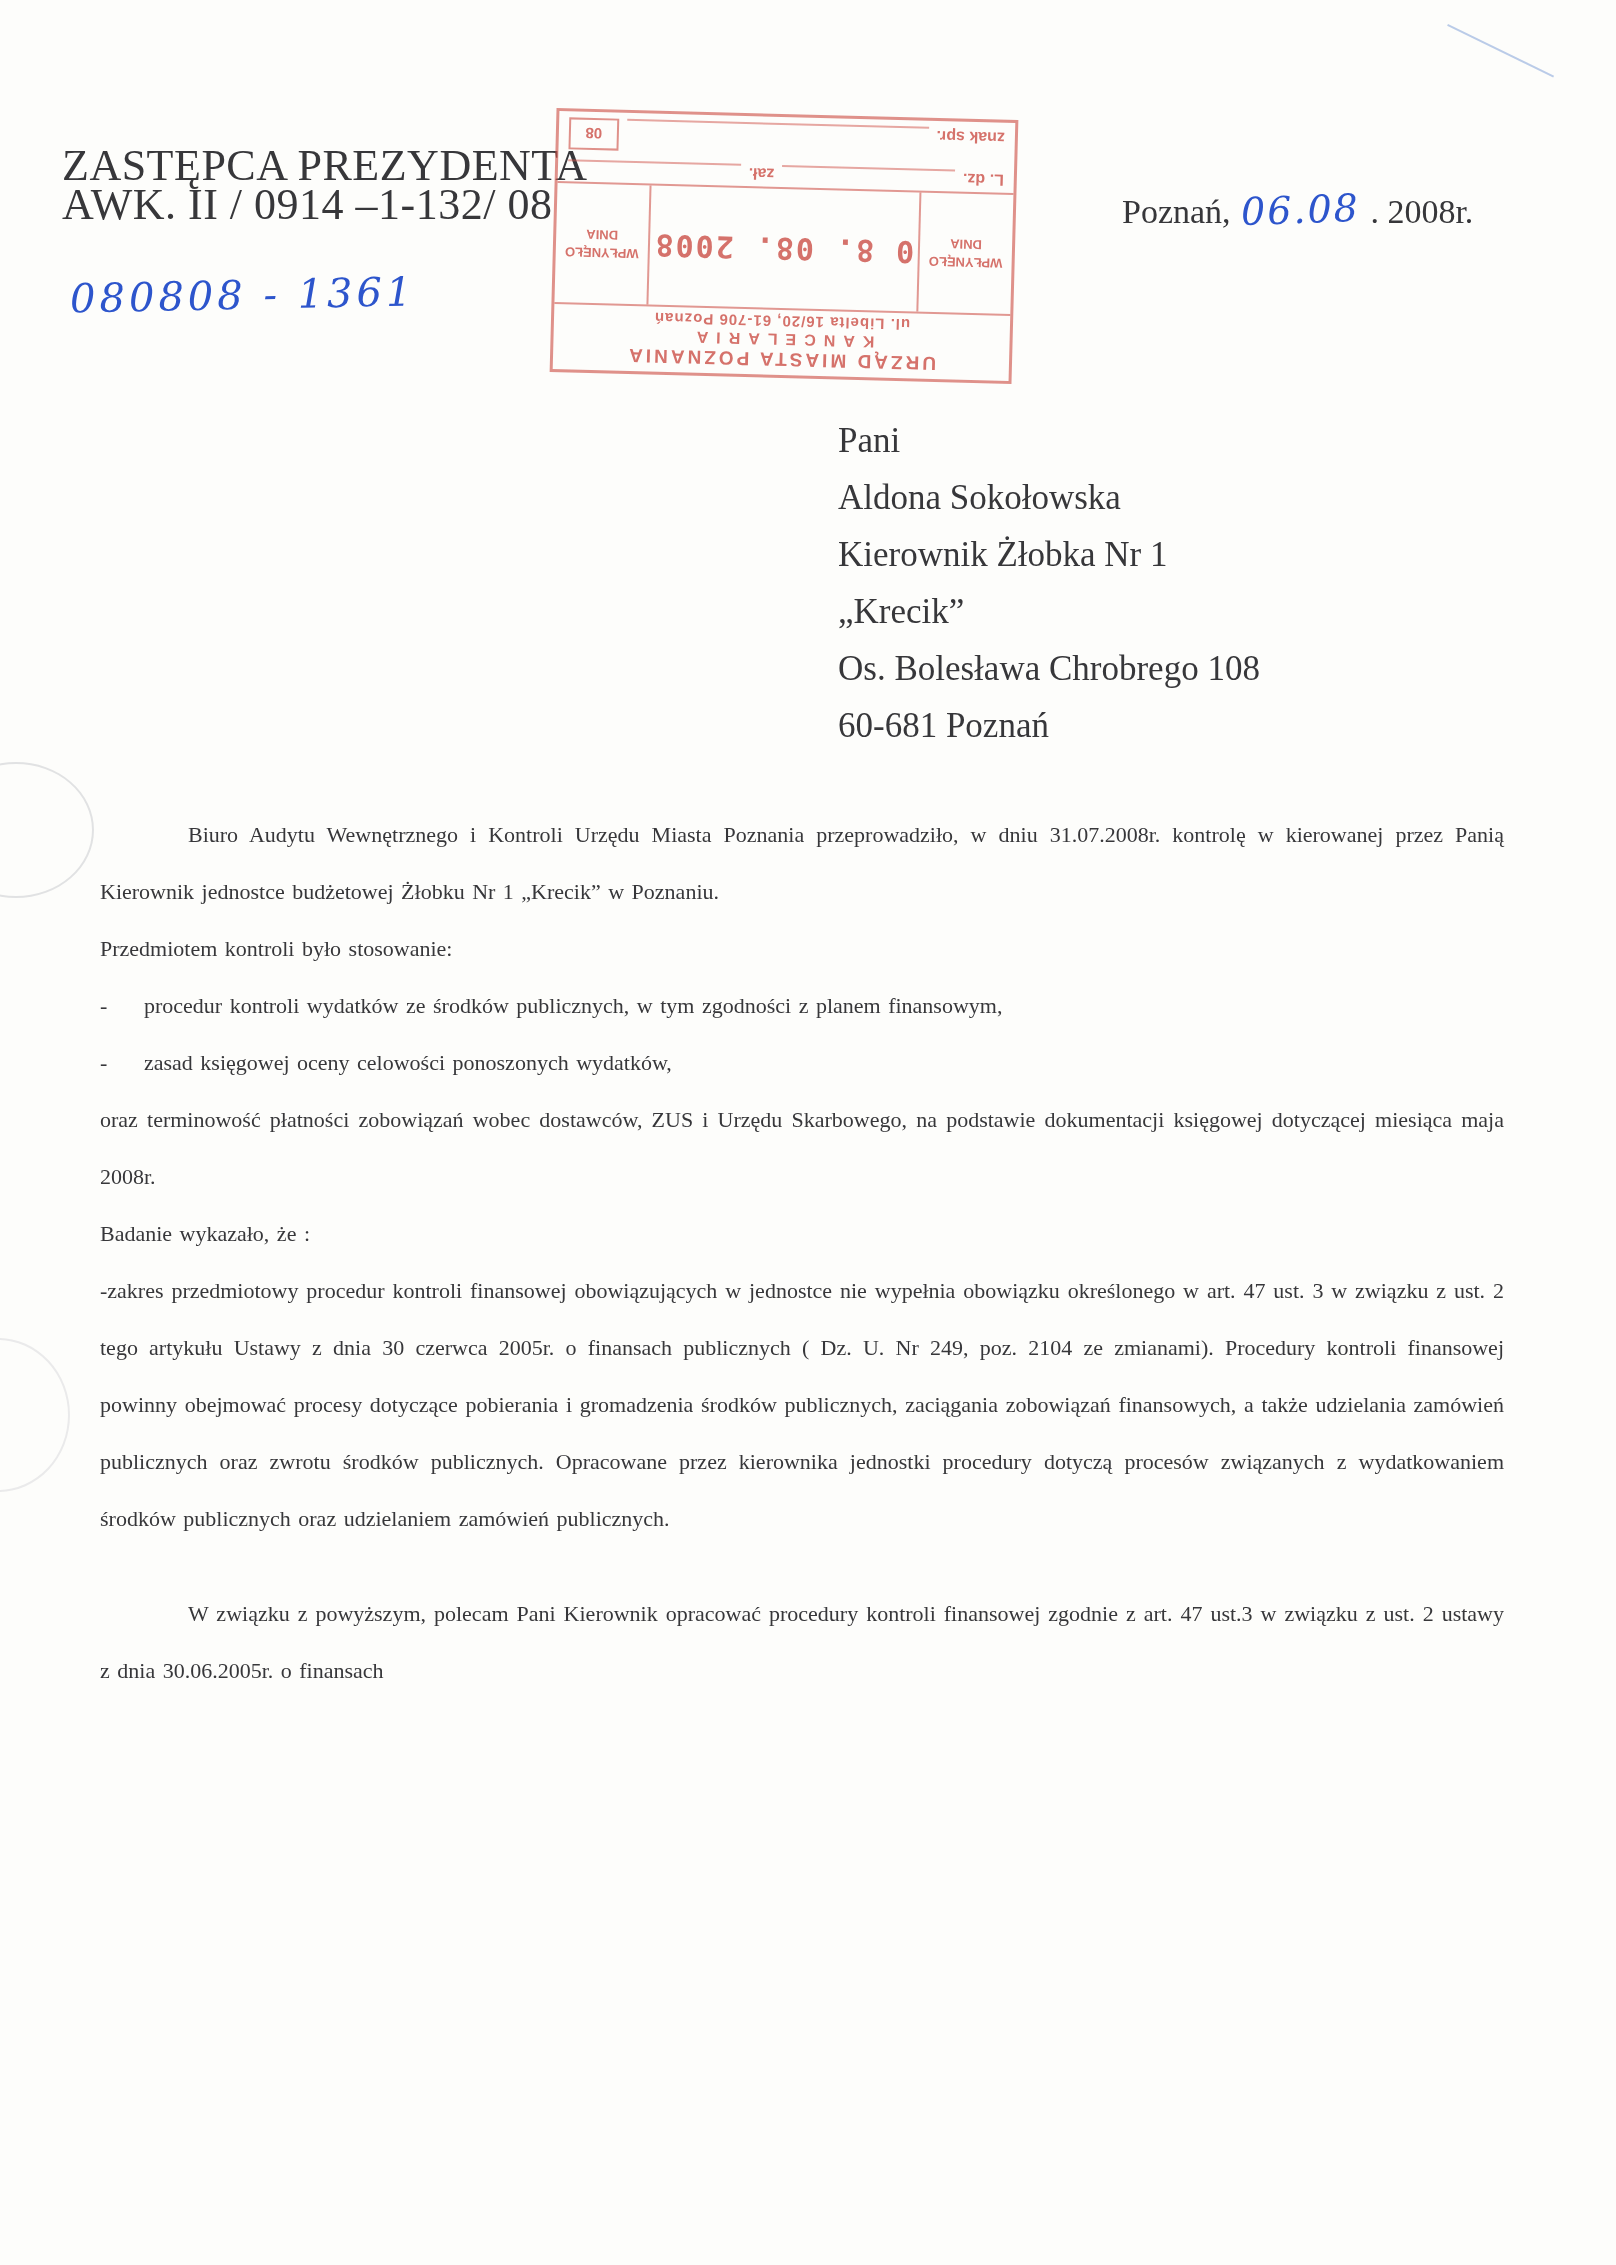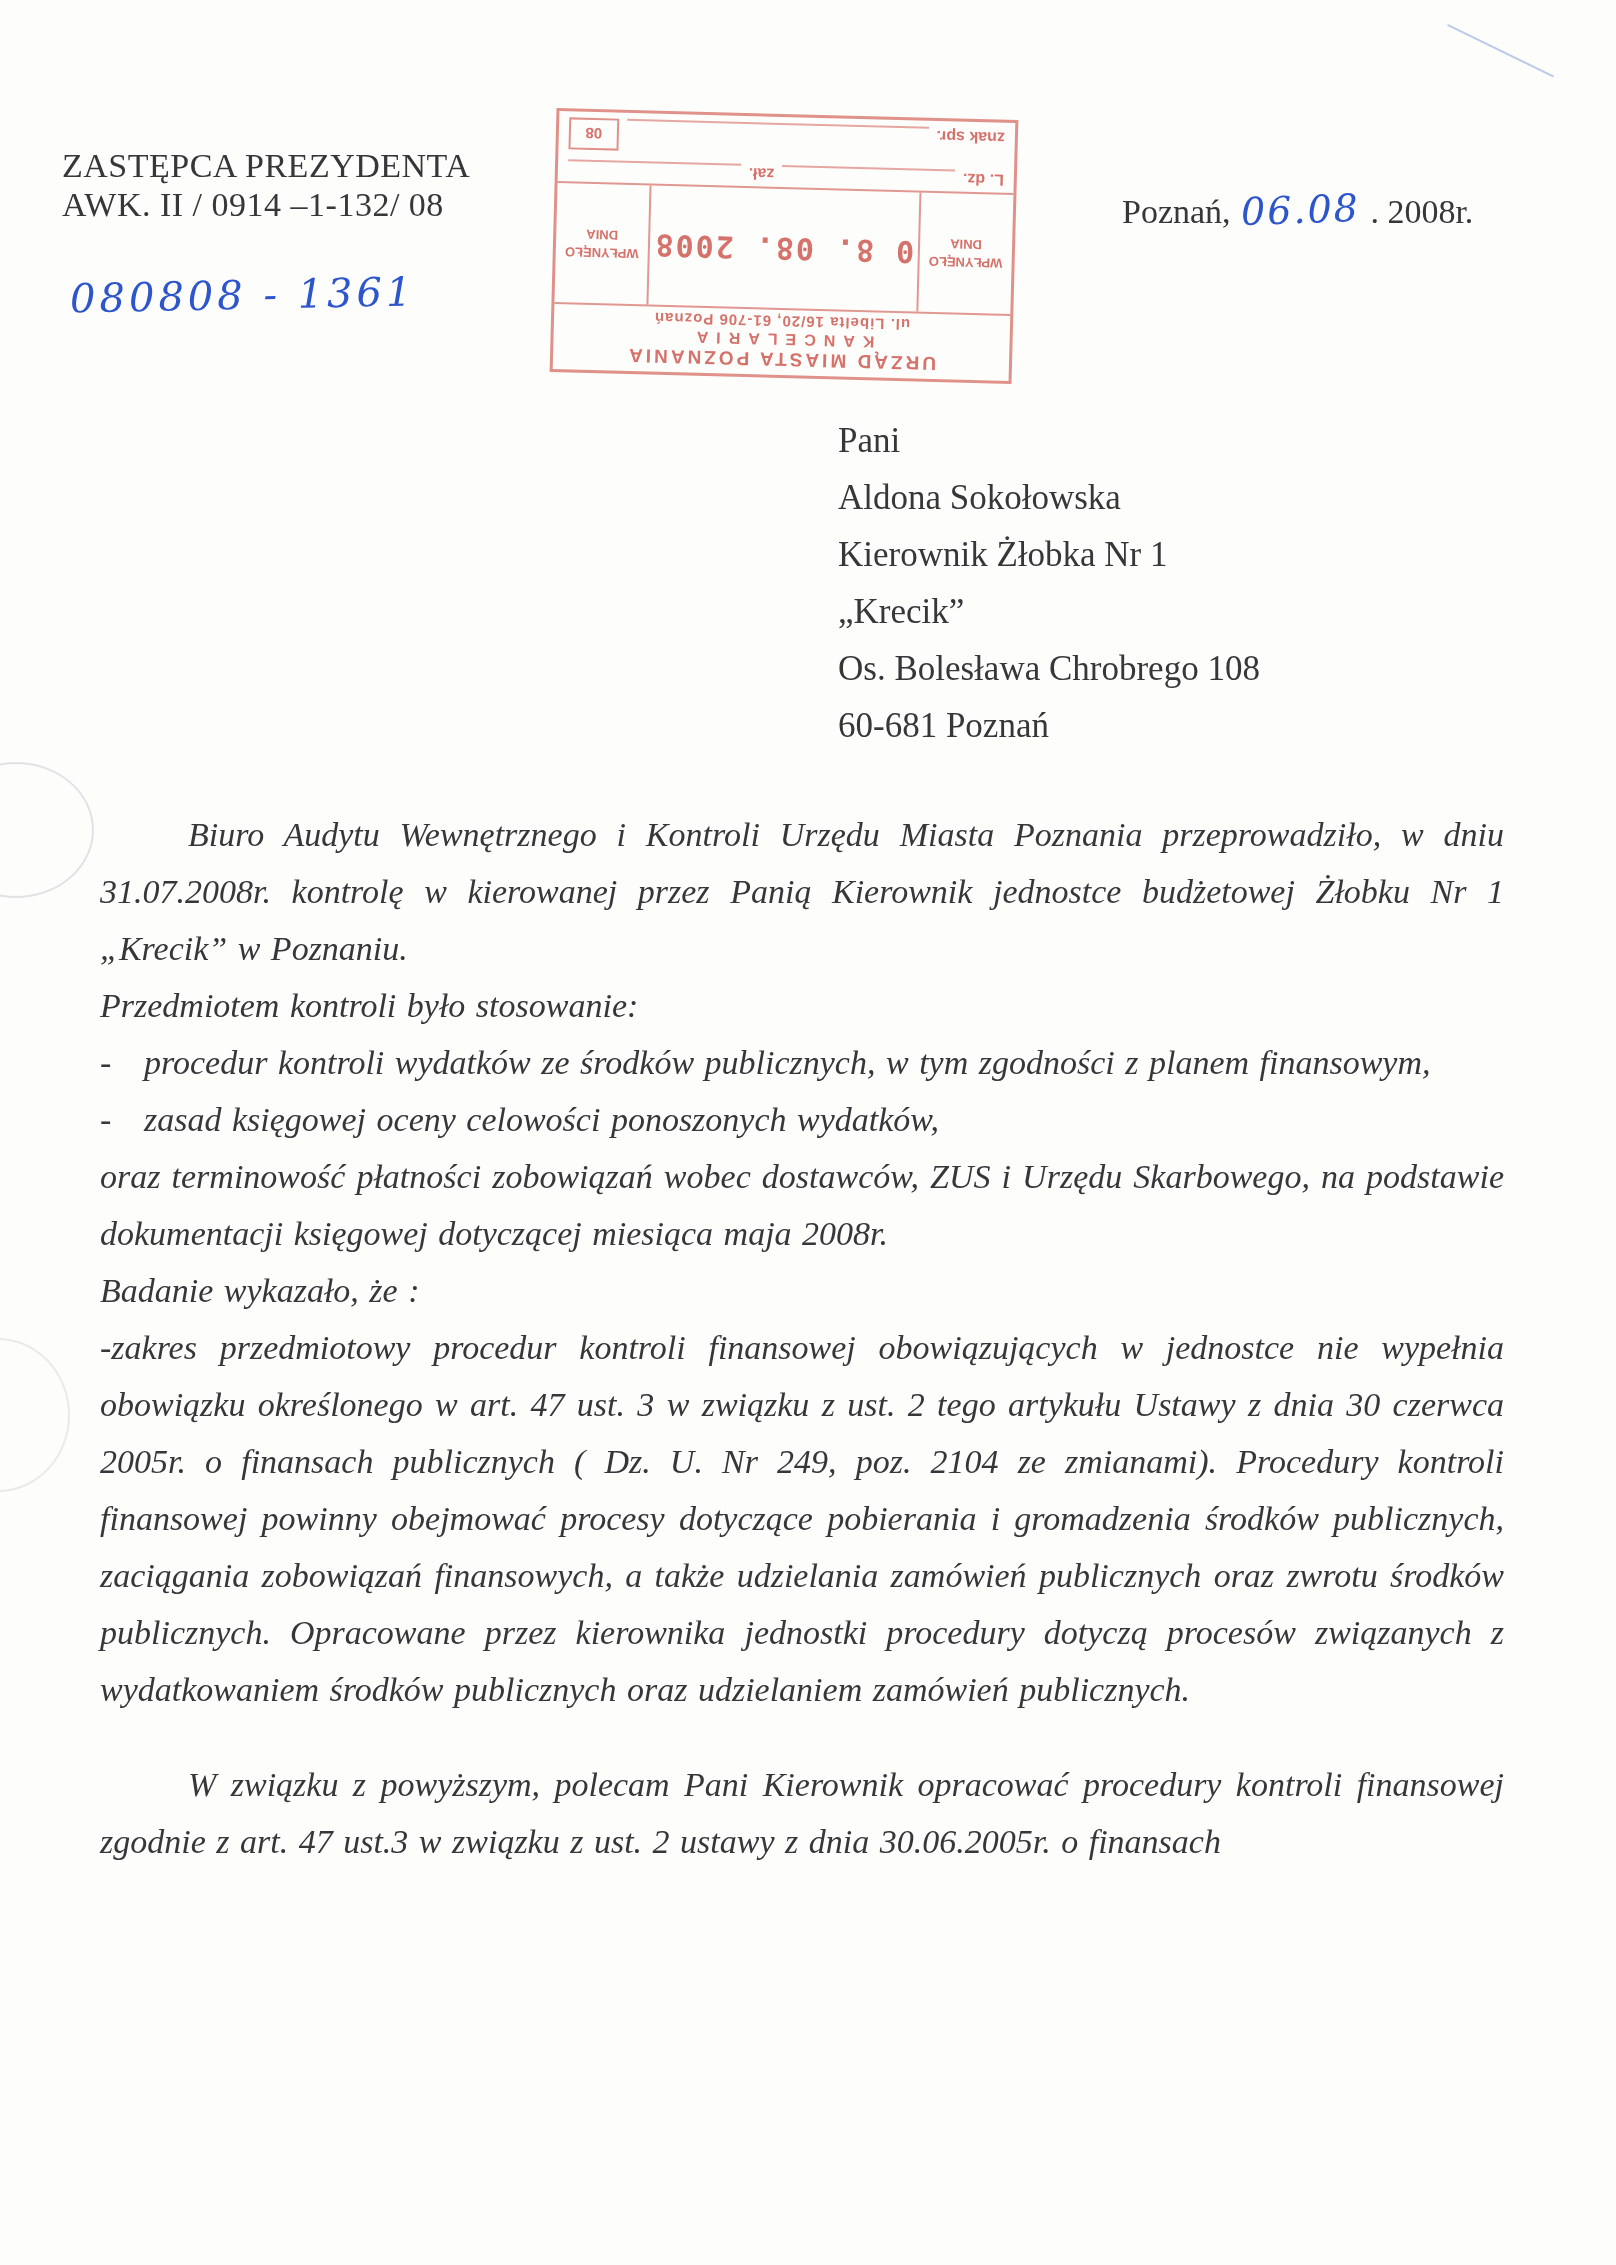--- a/index.html
+++ b/index.html
@@ -12,21 +12,21 @@
     font-family:"Liberation Serif", serif;
     color:#37373a;
   }
   
   .arc{position:absolute;border-radius:50%;border:2px solid rgba(168,170,176,.32);}
   .arc1{left:-62px;top:762px;width:152px;height:132px;}
   .arc2{left:-74px;top:1338px;width:140px;height:150px;border-color:rgba(168,170,176,.22);}
   .blue-scratch{position:absolute;left:1448px;top:24px;width:118px;height:0;
     border-top:2px solid rgba(104,142,208,.45);transform:rotate(26deg);transform-origin:left top;}
   
-  .letterhead{position:absolute;left:62px;top:146px;font-size:34px;line-height:39px;letter-spacing:.5px;}
+  .letterhead{position:absolute;left:62px;top:146px;font-size:44px;line-height:39px;letter-spacing:.5px;}
   .handwritten-ref{
     position:absolute;left:70px;top:272px;
     font-family:"DejaVu Serif", serif;font-style:italic;
     color:#2d55cc;font-size:40px;letter-spacing:4px;transform:rotate(-1.2deg);
   }
   
   .dateline{position:absolute;left:1122px;top:188px;font-size:34px;white-space:nowrap;}
   .hand-date{
     font-family:"DejaVu Serif", serif;font-style:italic;
     color:#2d55cc;font-size:38px;letter-spacing:2px;
@@ -55,21 +55,21 @@
   .stamp-row{display:flex;align-items:flex-end;gap:8px;padding:4px 10px 6px;font-size:16px;font-weight:600;}
   .fill-line{flex:1;border-bottom:2px solid rgba(207,84,75,.6);height:14px;}
   .corner-box{width:46px;height:28px;border:2px solid rgba(207,84,75,.75);
     display:flex;align-items:center;justify-content:center;font-size:15px;font-weight:700;}
   
   .recipient{position:absolute;left:838px;top:412px;font-size:35px;line-height:57px;}
   .recipient .italic{}
   
   .bodytext{
     position:absolute;left:100px;top:806px;width:1404px;
-    font-size:34px;line-height:57px;text-align:justify;word-spacing:2px;font-style:italic;
+    font-size:22px;line-height:57px;text-align:justify;word-spacing:2px;
   }
   .bodytext p{margin:0;}
   .indent{text-indent:88px;}
   .li{display:flex;}
   .li .dash{width:44px;flex:none;}
   .li .li-text{flex:1;text-align:justify;}
   .gap-top{margin-top:38px !important;}
 </style>
 </head>
 <body>

